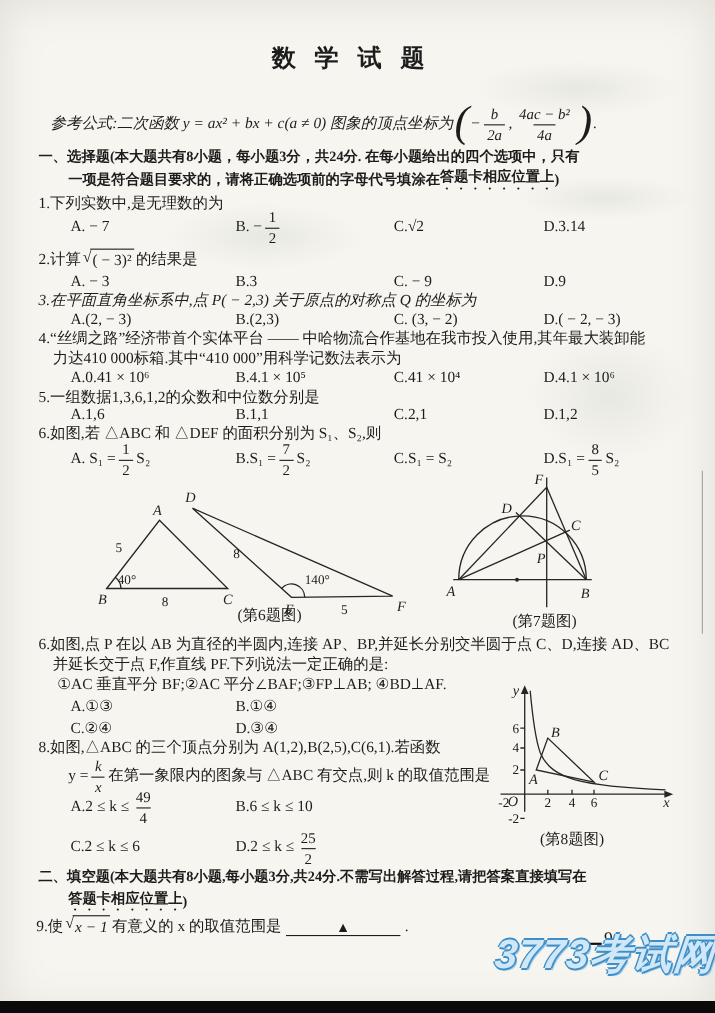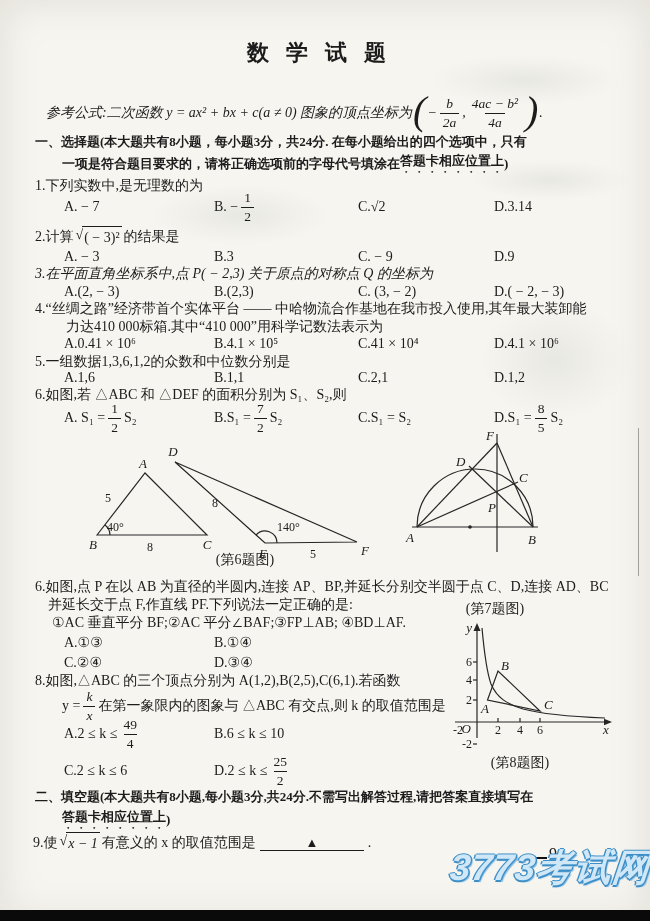--- a/index.html
+++ b/index.html
@@ -115,21 +115,21 @@
 
   <div class="line" style="left:35px;top:274px;font-style:italic;">3.在平面直角坐标系中,点 P( − 2,3) 关于原点的对称点 Q 的坐标为</div>
   <div class="optrow" style="top:292px;">
     <span class="opt cA">A.(2, − 3)</span>
     <span class="opt cB">B.(2,3)</span>
     <span class="opt cC">C. (3, − 2)</span>
     <span class="opt cD">D.( − 2, − 3)</span>
   </div>
 
   <div class="line" style="left:35px;top:309px;">4.“丝绸之路”经济带首个实体平台 —— 中哈物流合作基地在我市投入使用,其年最大装卸能</div>
-  <div class="line" style="left:48px;top:327px;margin-left:18px;">力达410 000标箱.其中“410 000”用科学记数法表示为</div>
+  <div class="line" style="left:48px;top:327px;">力达410 000标箱.其中“410 000”用科学记数法表示为</div>
   <div class="optrow" style="top:344px;">
     <span class="opt cA">A.0.41 × 10⁶</span>
     <span class="opt cB">B.4.1 × 10⁵</span>
     <span class="opt cC">C.41 × 10⁴</span>
     <span class="opt cD">D.4.1 × 10⁶</span>
   </div>
 
   <div class="line" style="left:35px;top:362px;">5.一组数据1,3,6,1,2的众数和中位数分别是</div>
   <div class="optrow" style="top:378px;">
     <span class="opt cA">A.1,6</span>
@@ -196,21 +196,21 @@
     <line x1="17" y1="101" x2="118" y2="56"></line>
     <line x1="133" y1="101" x2="69" y2="40"></line>
     <circle cx="70" cy="101" r="1.8" fill="#262626" stroke="none"></circle>
     <text x="6" y="116">A</text>
     <text x="128" y="118">B</text>
     <text x="86" y="14">F</text>
     <text x="56" y="40">D</text>
     <text x="119" y="56">C</text>
     <text x="88" y="86">P</text>
   </svg>
-  <div class="caption" style="left:425px;top:556px;width:140px;margin-top:44px;">(第7题图)</div>
+  <div class="caption" style="left:425px;top:556px;width:140px;">(第7题图)</div>
 
   <div class="line" style="left:35px;top:587px;">6.如图,点 P 在以 AB 为直径的半圆内,连接 AP、BP,并延长分别交半圆于点 C、D,连接 AD、BC</div>
   <div class="line" style="left:48px;top:605px;">并延长交于点 F,作直线 PF.下列说法一定正确的是:</div>
   <div class="line" style="left:52px;top:623px;">①AC 垂直平分 BF;②AC 平分∠BAF;③FP⊥AB; ④BD⊥AF.</div>
   <div class="optrow" style="top:642px;">
     <span class="opt cA">A.①③</span>
     <span class="opt cB">B.①④</span>
   </div>
   <div class="optrow" style="top:662px;">
     <span class="opt cA">C.②④</span>

